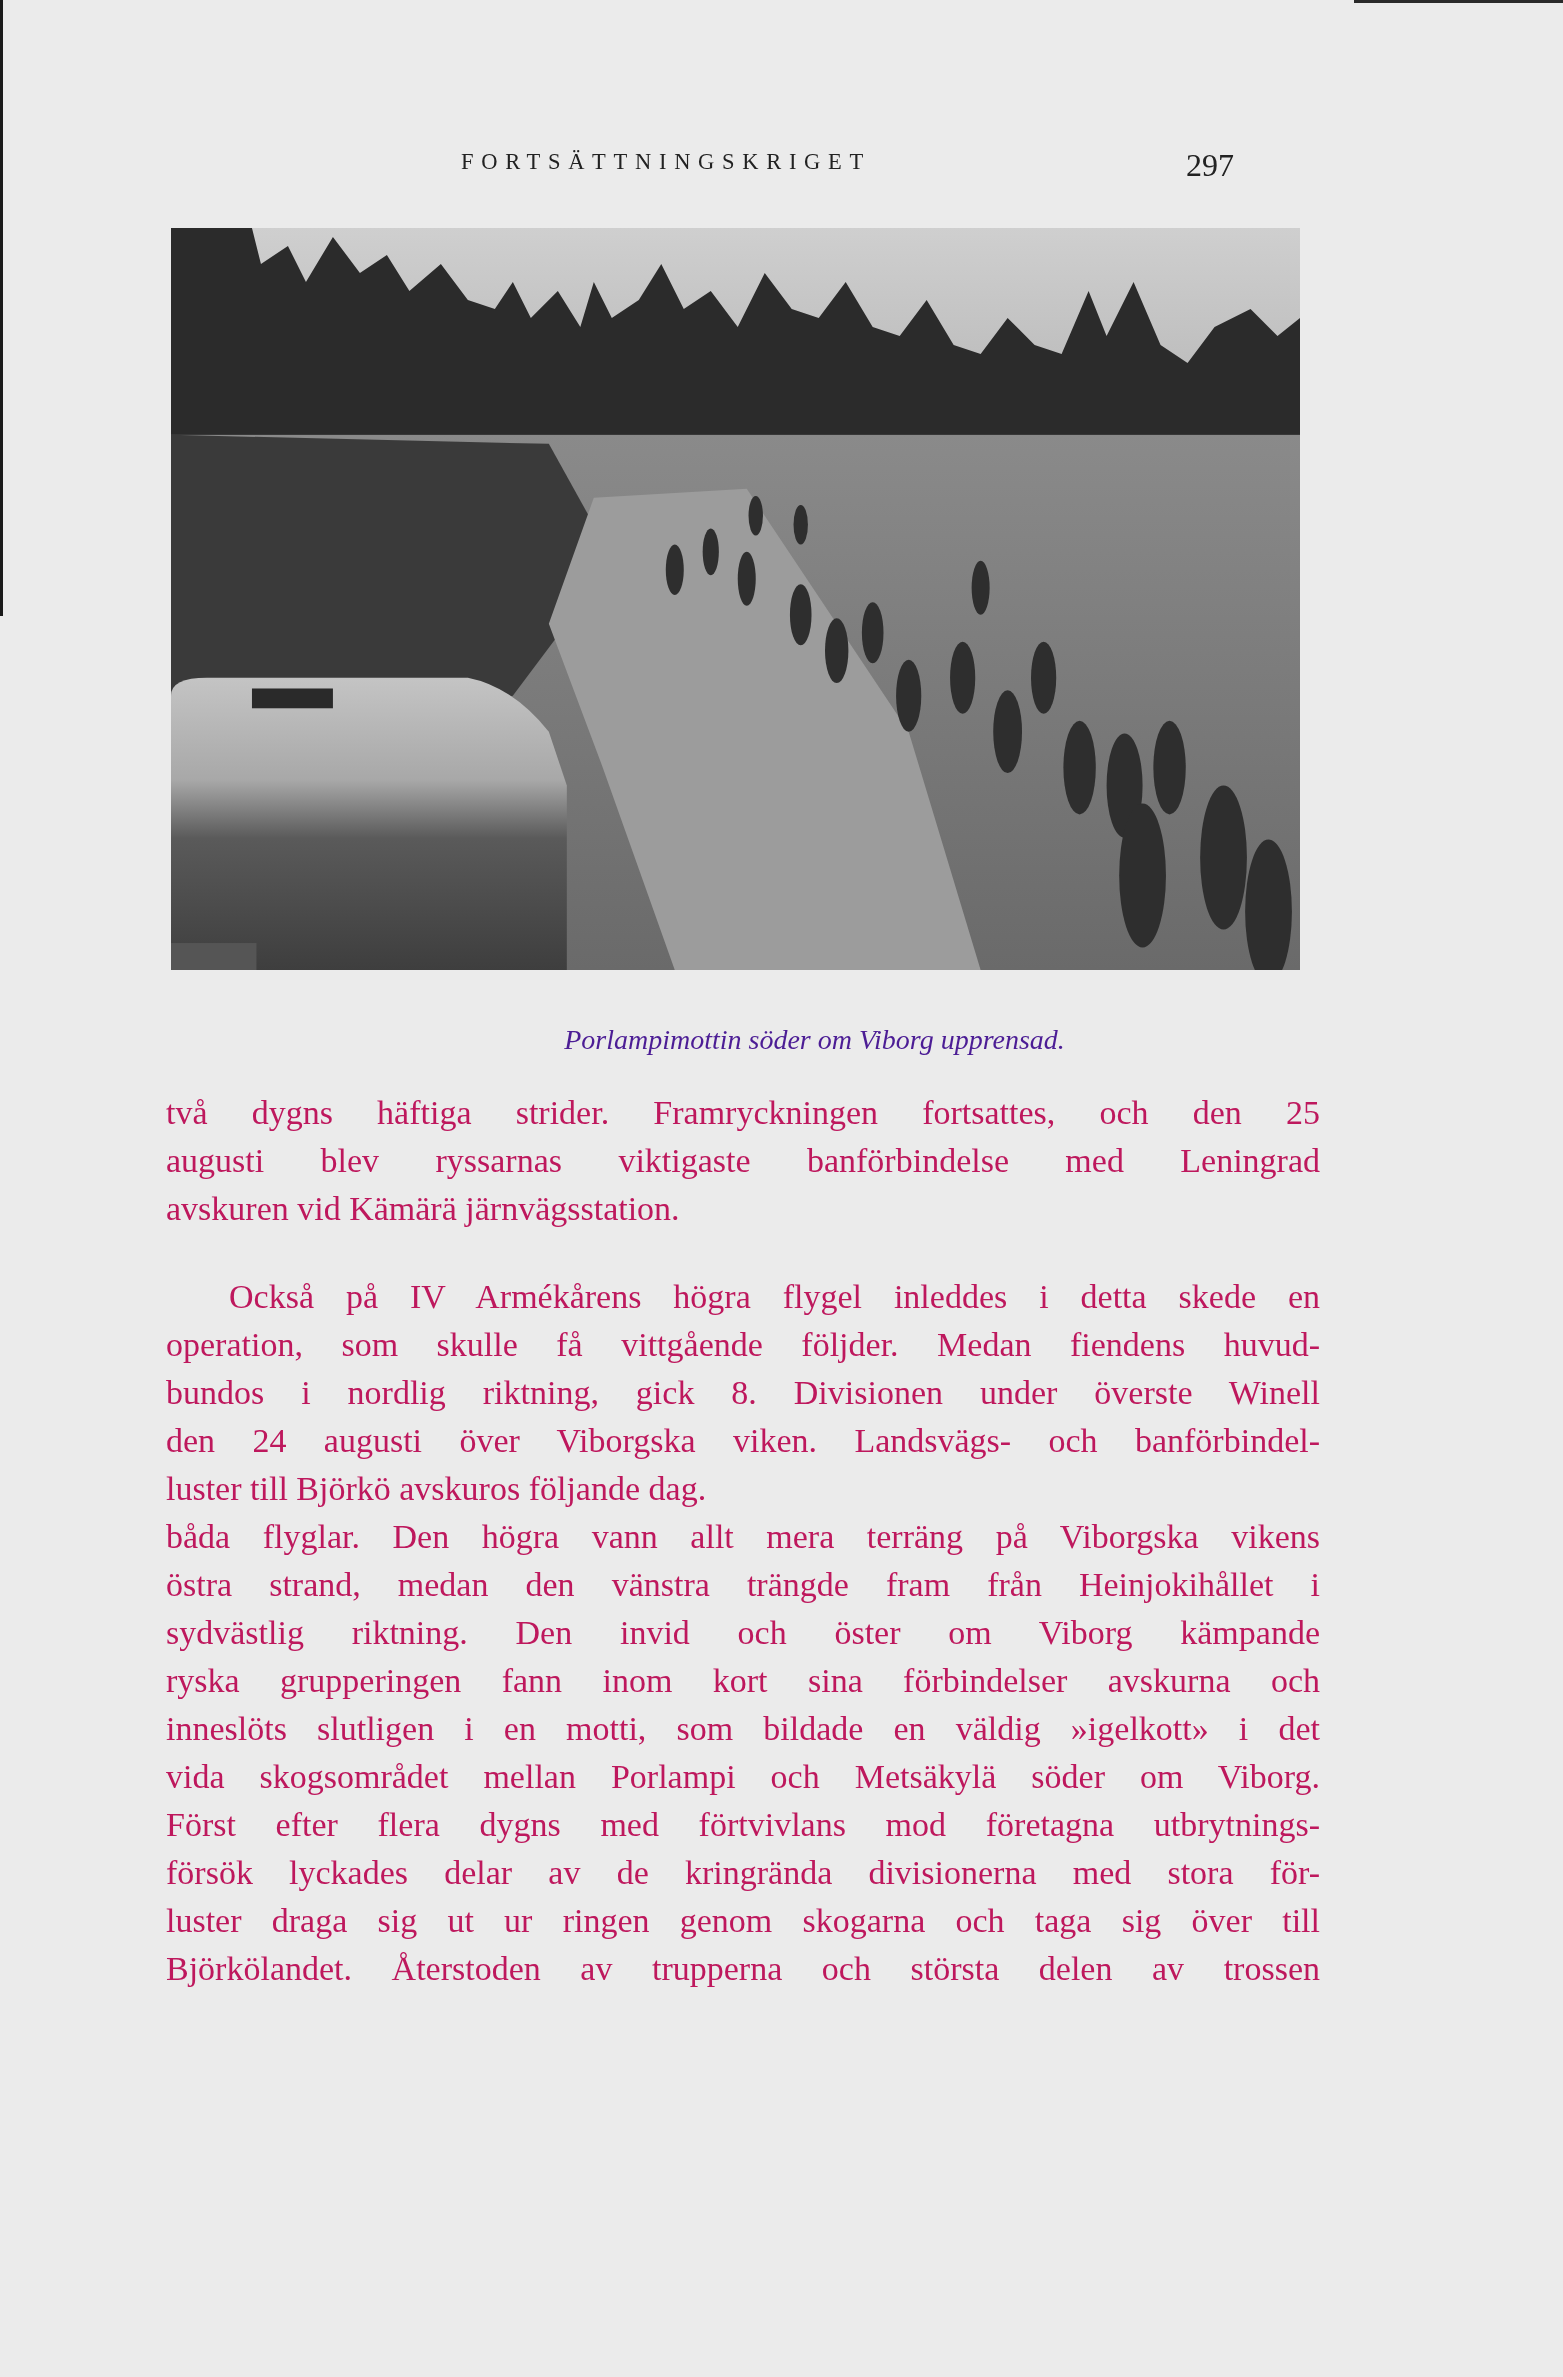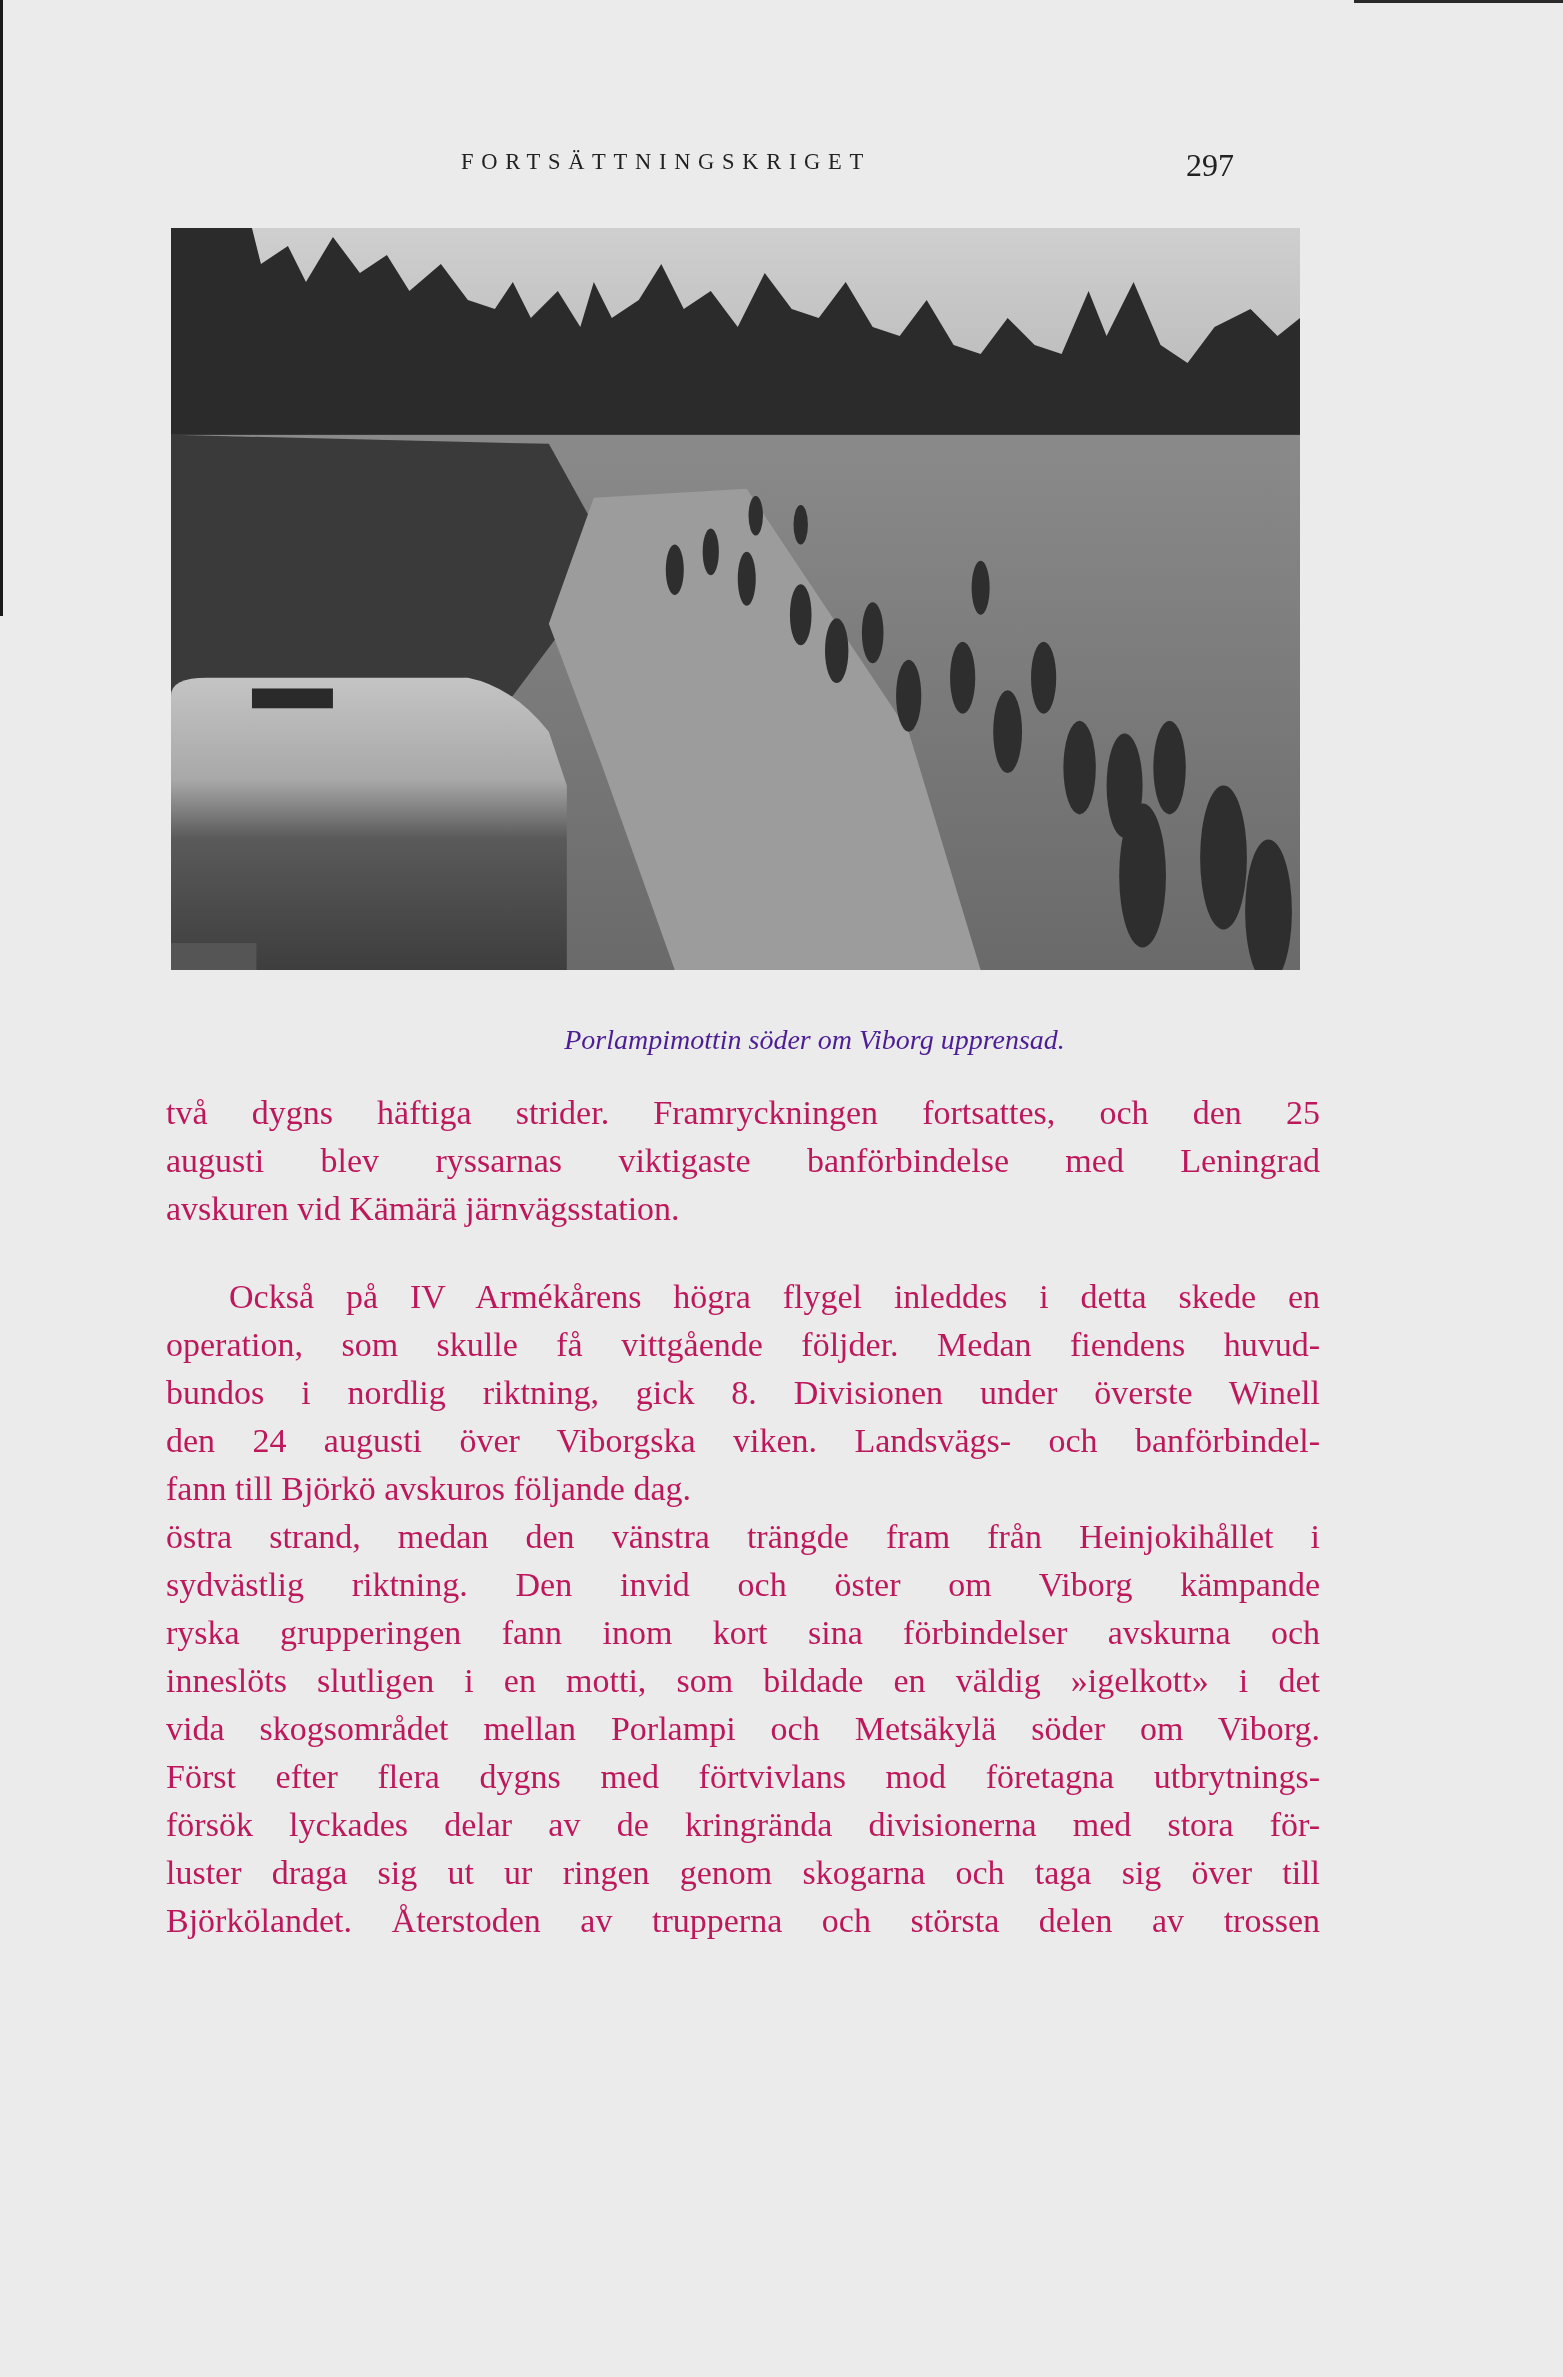--- a/index.html
+++ b/index.html
@@ -108,21 +108,22 @@
 <div class="caption">Porlampimottin söder om Viborg upprensad.</div>
 
 <div class="body-text" id="body-text">
     <span class="line">två dygns häftiga strider. Framryckningen fortsattes, och den 25</span>
     <span class="line">augusti blev ryssarnas viktigaste banförbindelse med Leningrad</span>
     <span class="line last">avskuren vid Kämärä järnvägsstation.</span>
     <span class="line indent">Också på IV Armékårens högra flygel inleddes i detta skede en</span>
     <span class="line">operation, som skulle få vittgående följder. Medan fiendens huvud-</span>
     <span class="line">bundos i nordlig riktning, gick 8. Divisionen under överste Winell</span>
     <span class="line">den 24 augusti över Viborgska viken. Landsvägs- och banförbindel-</span>
-    <span class="line last">fann till Björkö avskuros följande dag.</span>
+    <span class="line last">luster till Björkö avskuros följande dag.</span>
+    <span class="line">båda flyglar. Den högra vann allt mera terräng på Viborgska vikens</span>
     <span class="line">östra strand, medan den vänstra trängde fram från Heinjokihållet i</span>
     <span class="line">sydvästlig riktning. Den invid och öster om Viborg kämpande</span>
     <span class="line">ryska grupperingen fann inom kort sina förbindelser avskurna och</span>
     <span class="line">inneslöts slutligen i en motti, som bildade en väldig »igelkott» i det</span>
     <span class="line">vida skogsområdet mellan Porlampi och Metsäkylä söder om Viborg.</span>
     <span class="line">Först efter flera dygns med förtvivlans mod företagna utbrytnings-</span>
     <span class="line">försök lyckades delar av de kringrända divisionerna med stora för-</span>
     <span class="line">luster draga sig ut ur ringen genom skogarna och taga sig över till</span>
     <span class="line">Björkölandet. Återstoden av trupperna och största delen av trossen</span>
   </div>

